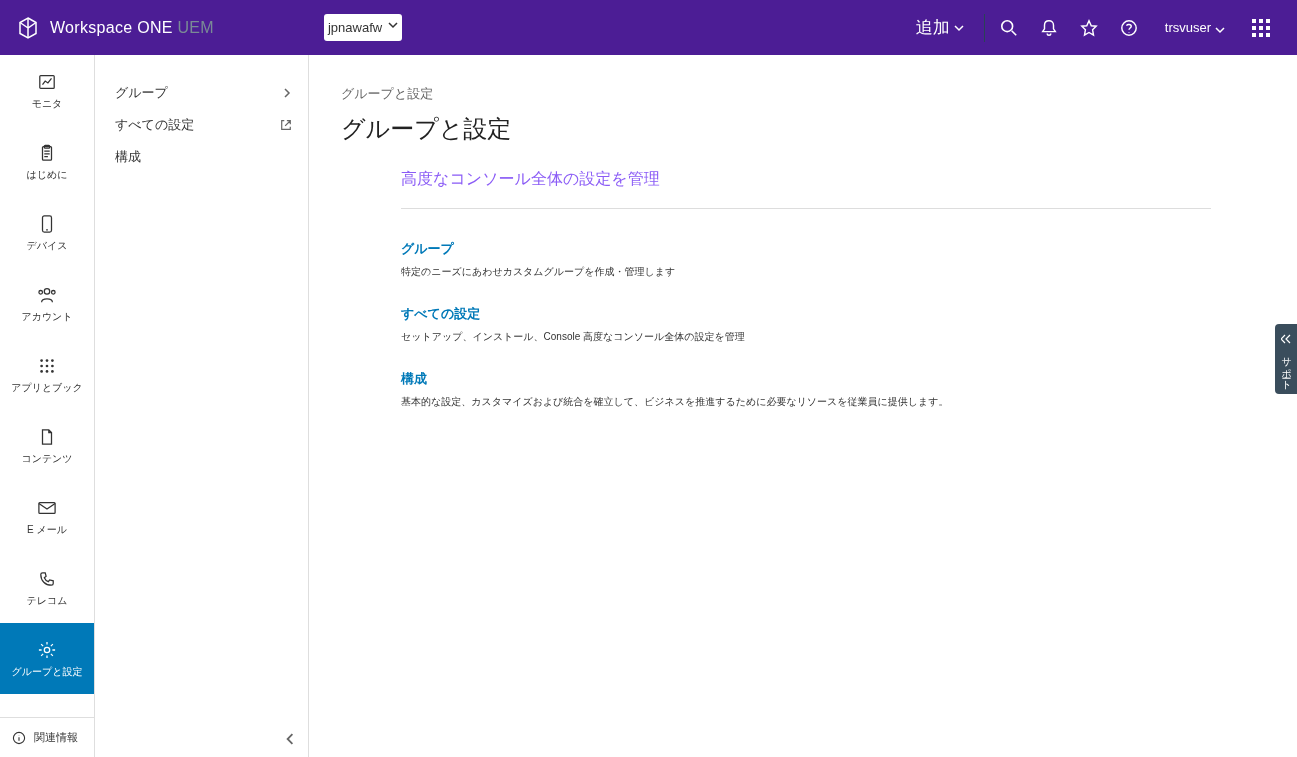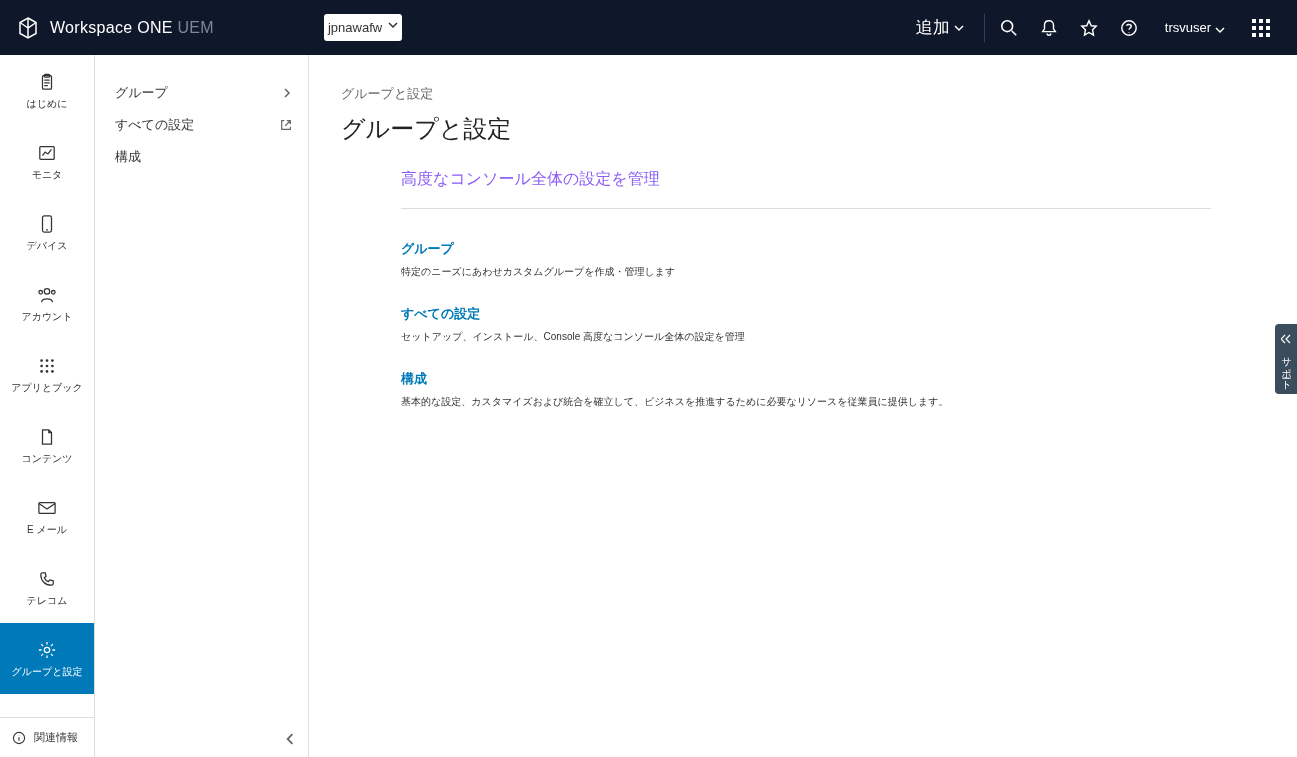--- a/index.html
+++ b/index.html
@@ -1,20 +1,20 @@
 <!DOCTYPE html>
 <html><head>
   <meta charset="utf-8">
   <style>
     * { margin: 0; padding: 0; box-sizing: border-box; }
     body { font-family: -apple-system, BlinkMacSystemFont, "Segoe UI", "Hiragino Sans", "Meiryo", sans-serif; background: #fff; overflow: hidden; }
     
     .header {
       height: 55px;
-      background: #0f172a;
+      background: #4c1d95;
       display: flex;
       align-items: center;
       padding: 0 16px;
       color: #fff;
     }
     
     .logo-area { display: flex; align-items: center; gap: 10px; }
     .logo-icon { width: 24px; height: 24px; }
     .logo-text { font-size: 16px; font-weight: 500; letter-spacing: 0.3px; }
     .logo-uem { color: #7a8a96; font-weight: 400; }
@@ -266,35 +266,35 @@
     </span>
   </div>
 </div>
 
 <div class="body-area">
   <div class="primary-nav">
     <div class="nav-items" id="nav-items">
         <div class="nav-item">
           <span class="nav-item-icon">
             <svg width="18" height="18" viewBox="0 0 20 20" fill="none" stroke="currentColor" stroke-width="1.4">
+              <rect x="2" y="3" width="16" height="14" rx="1"></rect>
+              <path d="M5 13 L8 9 L11 11 L15 6"></path>
+            </svg>
+          </span>
+          <span class="nav-item-label">モニタ</span>
+        </div>
+        <div class="nav-item">
+          <span class="nav-item-icon">
+            <svg width="18" height="18" viewBox="0 0 20 20" fill="none" stroke="currentColor" stroke-width="1.4">
               <rect x="5" y="3" width="10" height="15" rx="1"></rect>
               <rect x="7" y="1.5" width="6" height="3" rx="1"></rect>
               <path d="M7 8 L13 8 M7 11 L13 11 M7 14 L11 14"></path>
             </svg>
           </span>
           <span class="nav-item-label">はじめに</span>
-        </div>
-        <div class="nav-item">
-          <span class="nav-item-icon">
-            <svg width="18" height="18" viewBox="0 0 20 20" fill="none" stroke="currentColor" stroke-width="1.4">
-              <rect x="2" y="3" width="16" height="14" rx="1"></rect>
-              <path d="M5 13 L8 9 L11 11 L15 6"></path>
-            </svg>
-          </span>
-          <span class="nav-item-label">モニタ</span>
         </div>
         <div class="nav-item">
           <span class="nav-item-icon">
             <svg width="16" height="18" viewBox="0 0 16 20" fill="none" stroke="currentColor" stroke-width="1.4">
               <rect x="3" y="1" width="10" height="18" rx="2"></rect>
               <path d="M7 16.5 L9 16.5"></path>
             </svg>
           </span>
           <span class="nav-item-label">デバイス</span>
         </div>

